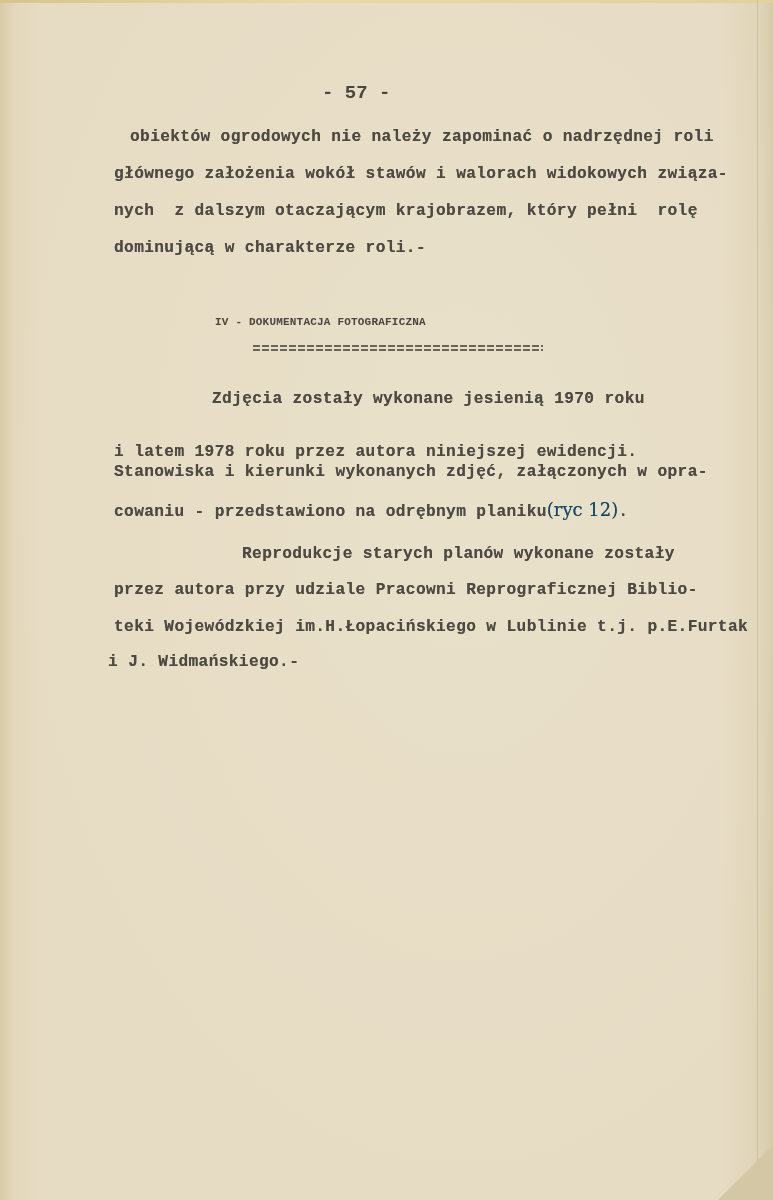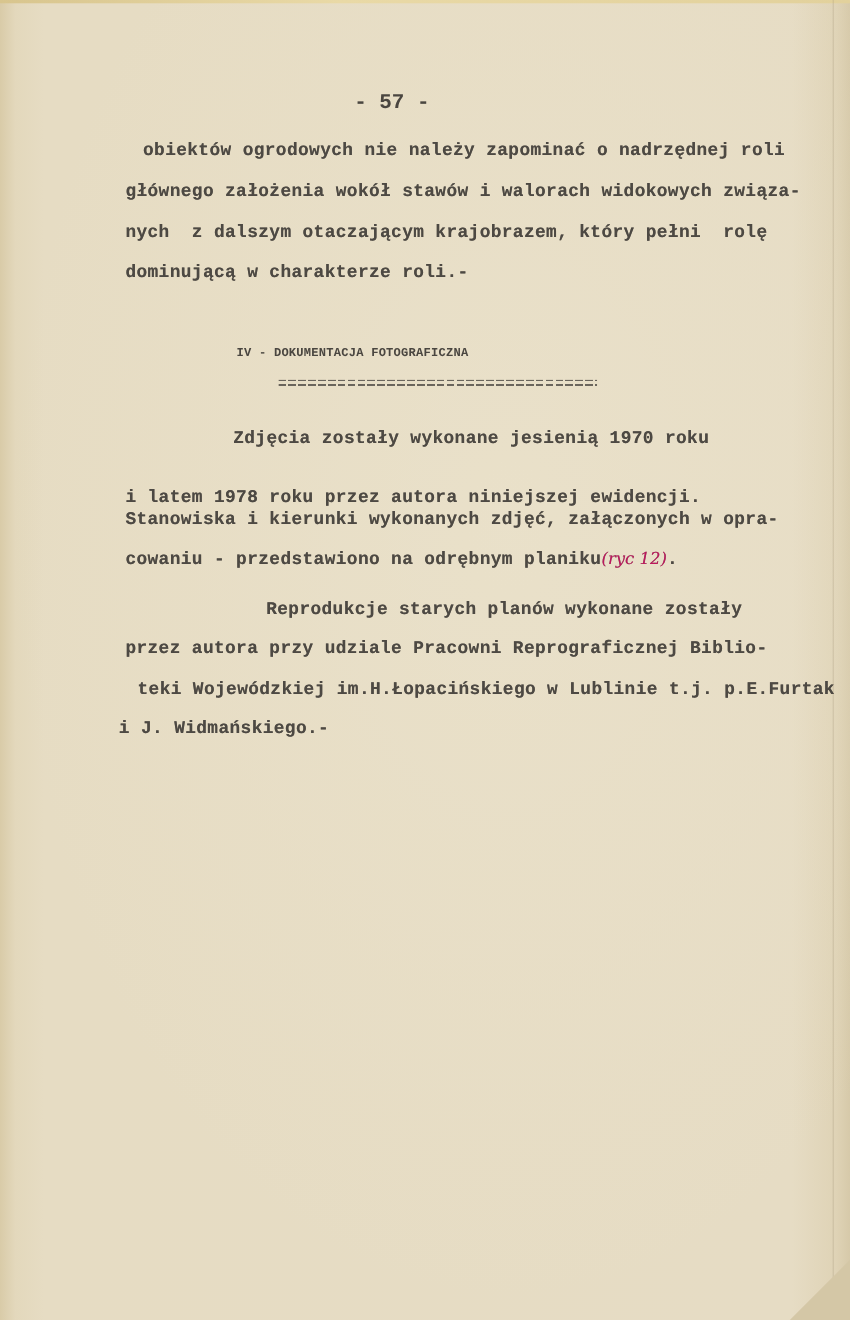--- a/index.html
+++ b/index.html
@@ -74,23 +74,22 @@
       top: 345px;
       width: 290px;
       height: 6px;
       background: repeating-linear-gradient(90deg, #6a655c 0px, #6a655c 7px, transparent 7px, transparent 9px);
       -webkit-mask: linear-gradient(#000 0 1.6px, transparent 1.6px 4px, #000 4px 6px);
       mask: linear-gradient(#000 0 1.6px, transparent 1.6px 4px, #000 4px 6px);
     }
     .handwritten {
       font-family: "DejaVu Serif", serif;
       font-weight: normal;
-      font-style: italic;
-      font-size: 15px;
-      color: #be185d;
+      font-size: 18px;
+      color: #0c4a6e;
       letter-spacing: 0;
     }
   </style>
 </head>
 <body>
 
 <div class="page"></div>
 <div class="page-edge-top"></div>
 <div class="fold-line"></div>
 <div class="corner-fold"></div>
@@ -105,14 +104,14 @@
 <div class="heading">IV - DOKUMENTACJA FOTOGRAFICZNA</div>
 <div class="underline"></div>
 
 <div class="line" style="left:212px; top:390px;">Zdjęcia zostały wykonane jesienią 1970 roku</div>
 <div class="line" style="left:114px; top:427px;margin-top:16px;">i latem 1978 roku przez autora niniejszej ewidencji.</div>
 <div class="line" style="left:114px; top:463px;">Stanowiska i kierunki wykonanych zdjęć, załączonych w opra-</div>
 <div class="line" style="left:114px; top:499px;"><span>cowaniu - przedstawiono na odrębnym planiku</span><span class="handwritten">(ryc 12)</span><span>.</span></div>
 
 <div class="line" style="left:242px; top:545px;">Reprodukcje starych planów wykonane zostały</div>
 <div class="line" style="left:114px; top:581px;">przez autora przy udziale Pracowni Reprograficznej Biblio-</div>
-<div class="line" style="left:125px; top:618px;">teki Wojewódzkiej im.H.Łopacińskiego w Lublinie t.j. p.E.Furtak</div>
+<div class="line" style="left:114px; top:618px;">teki Wojewódzkiej im.H.Łopacińskiego w Lublinie t.j. p.E.Furtak</div>
 <div class="line" style="left:108px; top:653px;">i J. Widmańskiego.-</div>
 
 </body></html>

